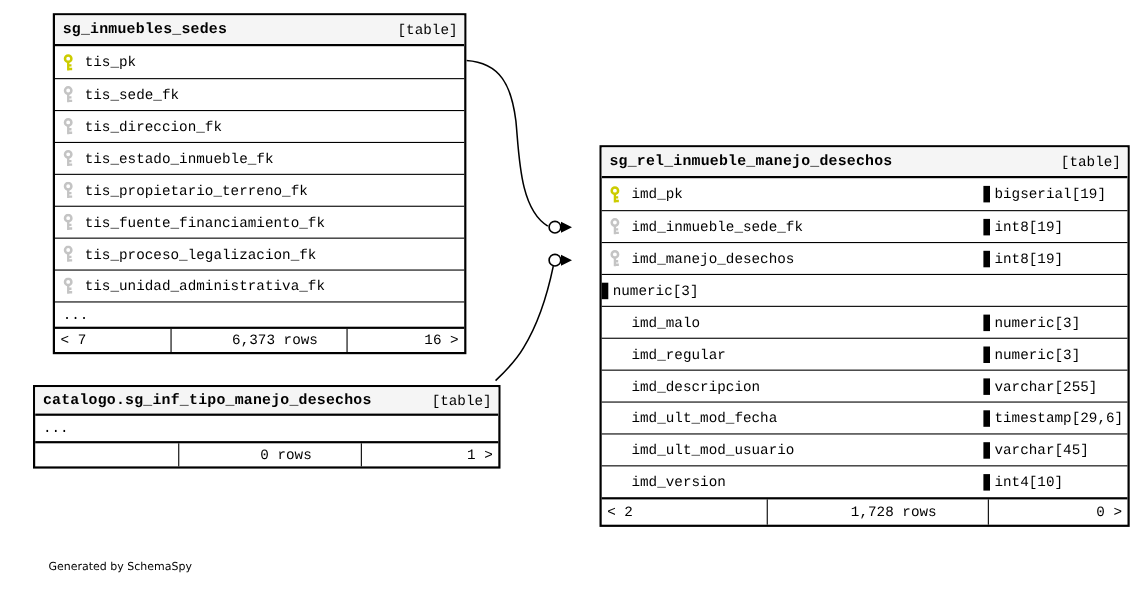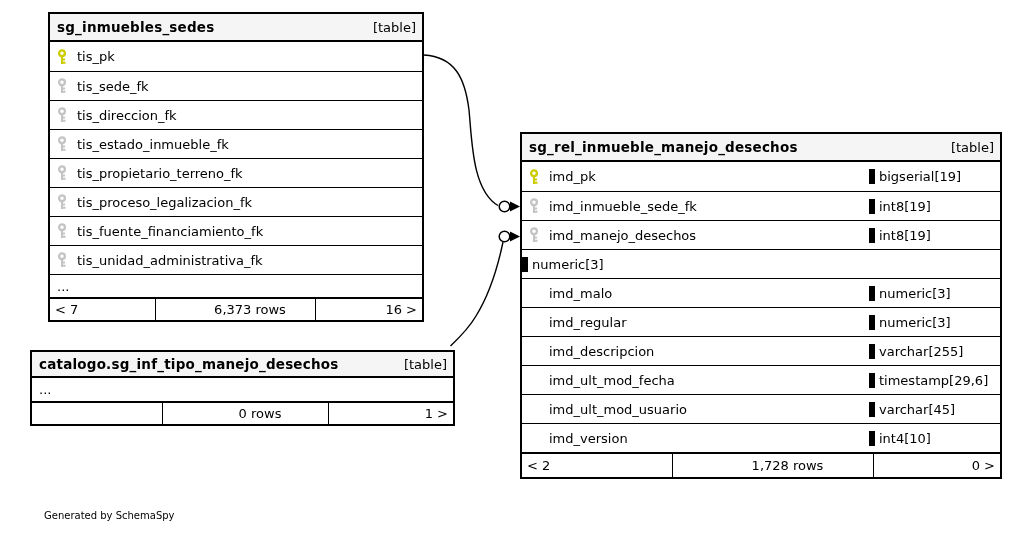--- a/index.html
+++ b/index.html
@@ -2,21 +2,21 @@
 <html><head>
 <meta charset="utf-8">
 <style>
   * { margin:0; padding:0; box-sizing:border-box; }
   html,body { background:#ffffff; }
   body {
     width:1036px; height:539px; position:relative; overflow:hidden;
     font-family:"DejaVu Sans","Liberation Sans",sans-serif;
     font-size:13px; color:#000;
   }
-  .db-table { position:absolute; background:#fff; border:2px solid #000; }
+  .db-table { position:absolute; background:#fff; border:2px solid #000;font-family:Liberation Mono, monospace; }
   .tbl-header {
     display:flex; justify-content:space-between; align-items:center;
     background:#f5f5f5; border-bottom:2px solid #000;
     padding:0 6px 0 7px; height:28px;
   }
   .tbl-header.slim { height:26px; }
   .tbl-title { font-weight:bold; font-size:13.5px; letter-spacing:.2px; }
   .tbl-badge { font-size:13px; font-weight:normal; }
   .col-row { display:flex; align-items:center; height:29px; }
   .col-row + .col-row, .ellipsis-row, .tbl-footer { border-top:1px solid #000; }
@@ -35,21 +35,21 @@
   #t-inmuebles { left:48px; top:12px; width:376px; }
   #t-inmuebles .f-left { width:105px; }
   #t-inmuebles .f-center { width:160px; }
   #t-inmuebles .f-right { flex:1; }
   
   #t-catalogo { left:30px; top:350px; width:425px; }
   #t-catalogo .f-left { width:130px; }
   #t-catalogo .f-center { width:166px; }
   #t-catalogo .f-right { flex:1; }
   
-  #t-rel { left:520px; top:132px; width:482px; }
+  #t-rel { left:545px; top:132px; width:482px; }
   #t-rel .f-left { width:150px; }
   #t-rel .f-center { width:201px; }
   #t-rel .f-right { flex:1; }
   #connector-layer { position:absolute; left:0; top:0; pointer-events:none; }
   #generated-note { position:absolute; left:16px; top:510px; font-size:10px;margin-left:28px; }
 </style>
 </head>
 <body>
 
 <svg id="connector-layer" width="1036" height="539">
@@ -110,30 +110,30 @@
         </svg>
         <span>tis_propietario_terreno_fk</span>
       </div>
   </div>
   <div class="col-row">
     <div class="col-name">
         <svg class="key-ic" viewBox="0 0 10 16">
           <circle cx="5" cy="4.3" r="2.9" fill="none" stroke="#c4c4c4" stroke-width="2.3"></circle>
           <path d="M5 7 L5 15 M5 10.5 H8 M5 13.7 H8.6" stroke="#c4c4c4" stroke-width="2.1" fill="none"></path>
         </svg>
+        <span>tis_fuente_financiamiento_fk</span>
+      </div>
+  </div>
+  <div class="col-row">
+    <div class="col-name">
+        <svg class="key-ic" viewBox="0 0 10 16">
+          <circle cx="5" cy="4.3" r="2.9" fill="none" stroke="#c4c4c4" stroke-width="2.3"></circle>
+          <path d="M5 7 L5 15 M5 10.5 H8 M5 13.7 H8.6" stroke="#c4c4c4" stroke-width="2.1" fill="none"></path>
+        </svg>
         <span>tis_proceso_legalizacion_fk</span>
-      </div>
-  </div>
-  <div class="col-row">
-    <div class="col-name">
-        <svg class="key-ic" viewBox="0 0 10 16">
-          <circle cx="5" cy="4.3" r="2.9" fill="none" stroke="#c4c4c4" stroke-width="2.3"></circle>
-          <path d="M5 7 L5 15 M5 10.5 H8 M5 13.7 H8.6" stroke="#c4c4c4" stroke-width="2.1" fill="none"></path>
-        </svg>
-        <span>tis_fuente_financiamiento_fk</span>
       </div>
   </div>
   <div class="col-row">
     <div class="col-name">
         <svg class="key-ic" viewBox="0 0 10 16">
           <circle cx="5" cy="4.3" r="2.9" fill="none" stroke="#c4c4c4" stroke-width="2.3"></circle>
           <path d="M5 7 L5 15 M5 10.5 H8 M5 13.7 H8.6" stroke="#c4c4c4" stroke-width="2.1" fill="none"></path>
         </svg>
         <span>tis_unidad_administrativa_fk</span>
       </div>

